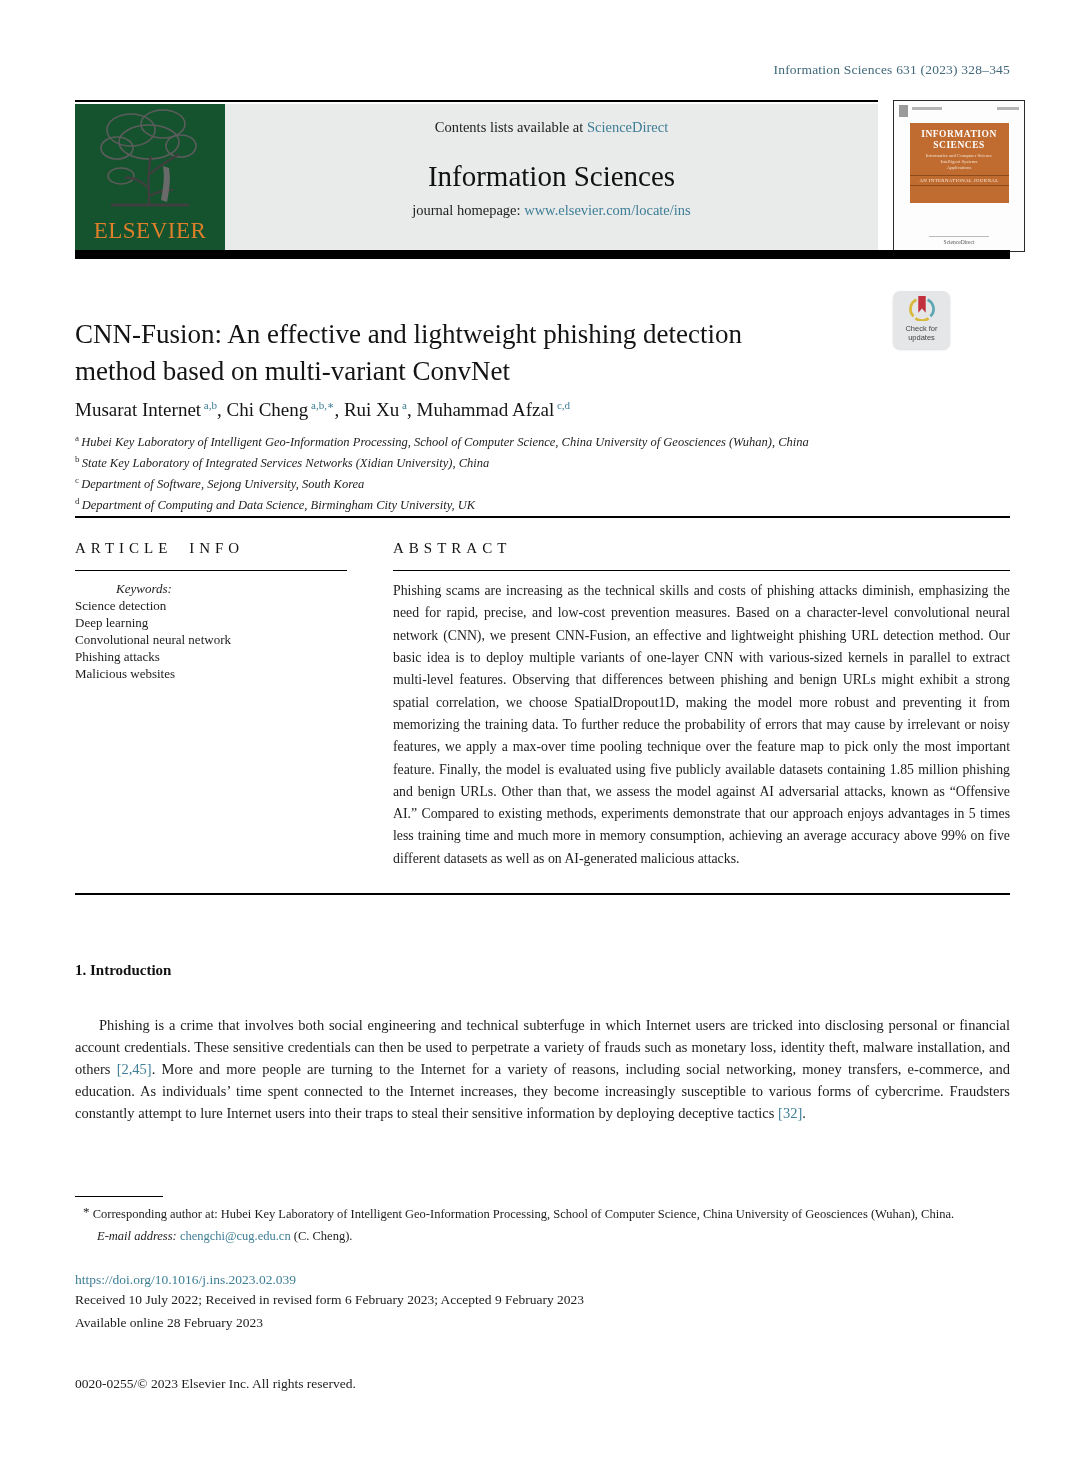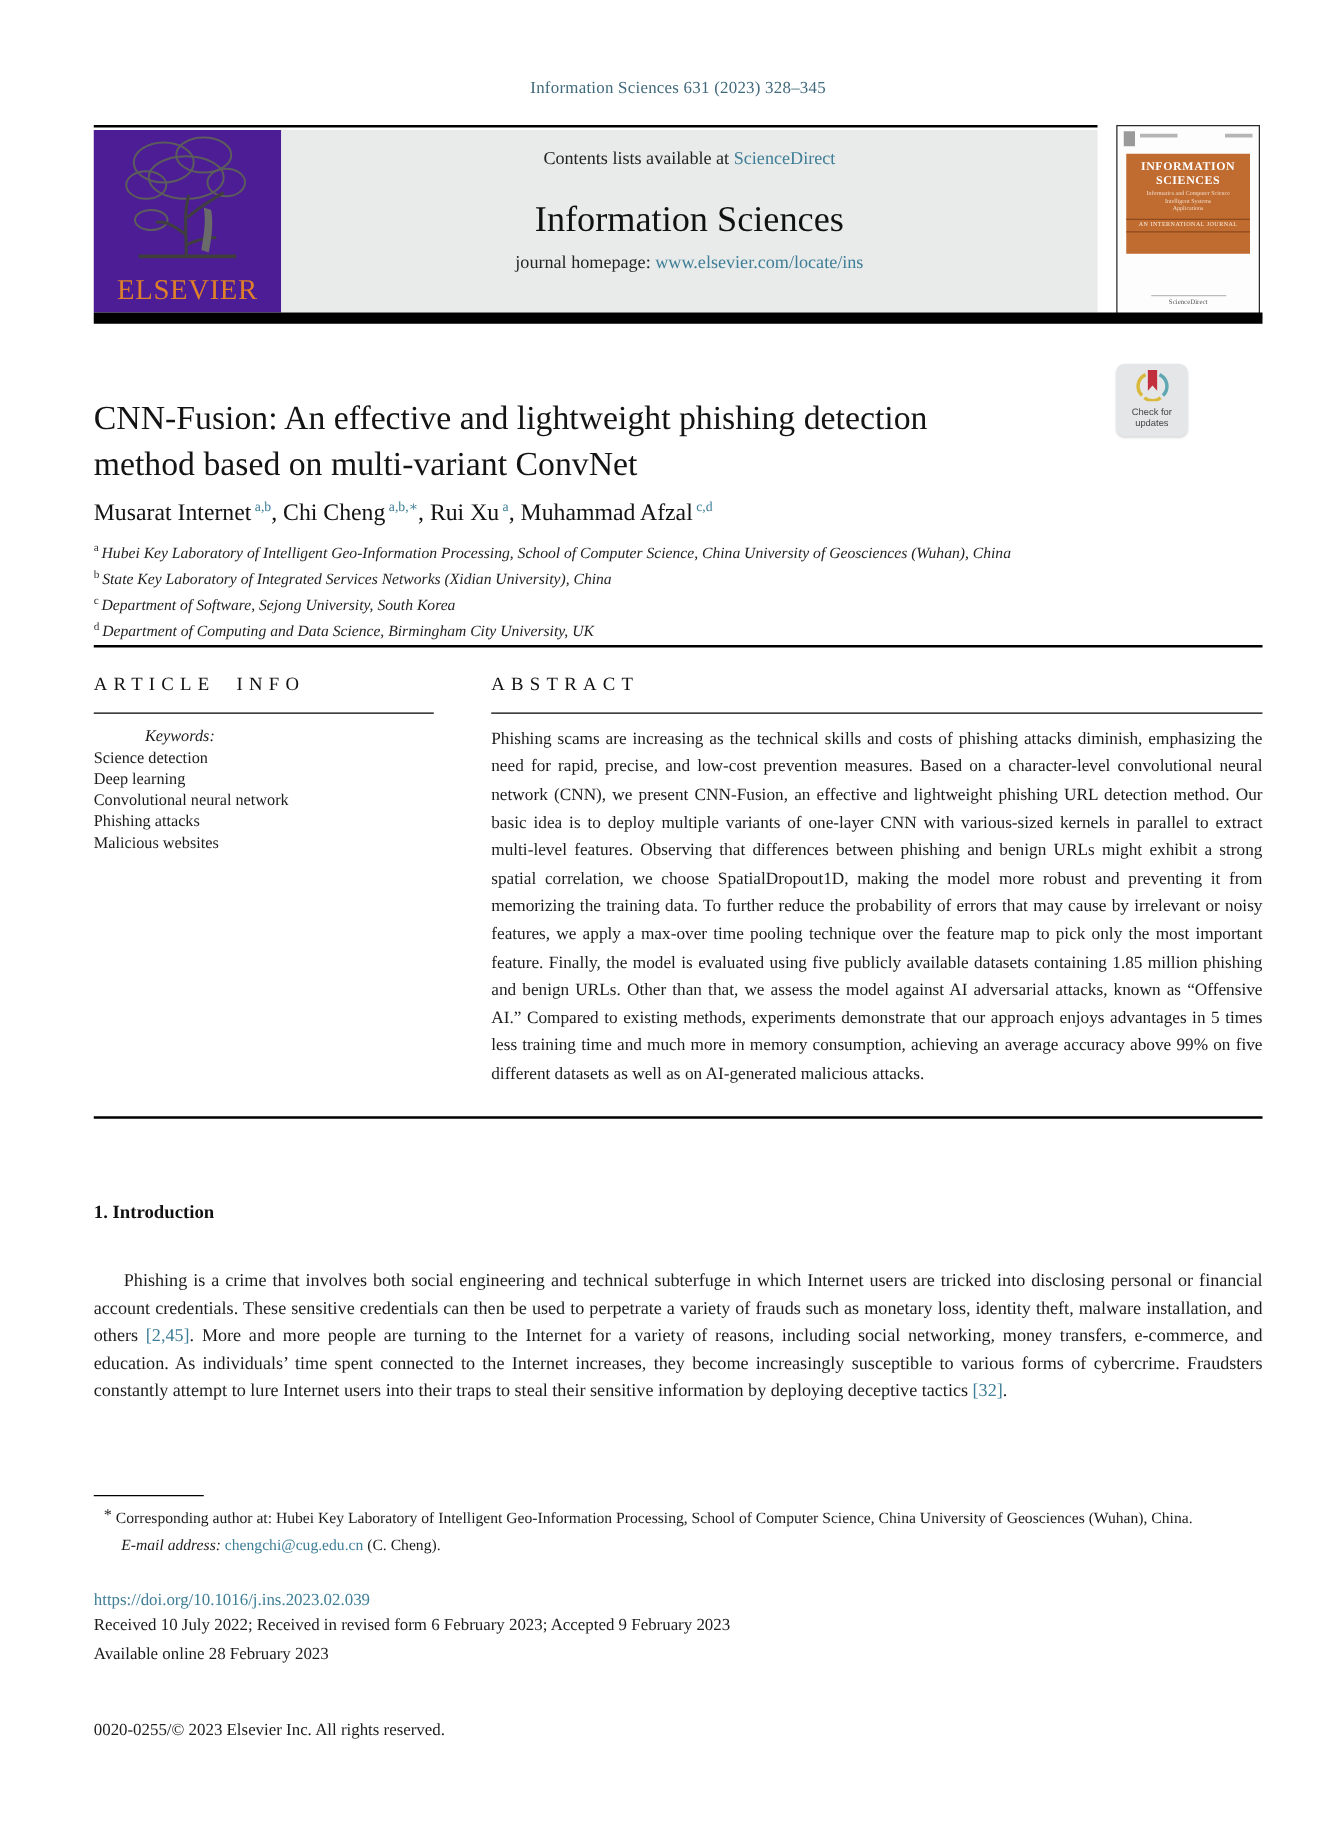--- a/index.html
+++ b/index.html
@@ -4,31 +4,31 @@
 <style>
   * { margin:0; padding:0; box-sizing:border-box; }
   body { background:#ffffff; }
   .page {
     position:relative; width:1071px; height:1462px; margin:0 auto;
     background:#ffffff; font-family:"Liberation Serif","DejaVu Serif",serif;
     color:#1a1a1a; overflow:hidden;
   }
   .link { color:#3e7e96; text-decoration:none; cursor:pointer; }
   
-  .citation { position:absolute; top:62px; left:75px; width:935px; text-align:center;
+  .citation { position:absolute; top:62px; left:75px; width:935px; text-align:right;
     font-size:13.5px; color:#41697c; letter-spacing:0.2px; }
   
   .header-rule-top { position:absolute; top:100px; left:75px; width:803px; height:2px; background:#000; }
-  .elsevier-box { position:absolute; top:104px; left:75px; width:150px; height:146px; background:#4c1d95; text-align:center; }
+  .elsevier-box { position:absolute; top:104px; left:75px; width:150px; height:146px; background:#14532d; text-align:center; }
   .elsevier-word { font-size:23px; color:#dd7f2b; letter-spacing:0.5px; margin-top:2px; }
   .grey-box { position:absolute; top:104px; left:225px; width:653px; height:146px; background:#e9eaea; text-align:center; }
   .contents-line { margin-top:15px; font-size:14.5px; color:#222; }
   .journal-title { margin-top:24px; font-size:29px; color:#111; }
   .homepage-line { margin-top:9px; font-size:14.5px; color:#222; }
-  .cover-thumb { position:absolute; top:100px; left:893px; width:115px; height:152px; background:#fdfdfd; border:1.5px solid #2a2a2a; }
+  .cover-thumb { position:absolute; top:100px; left:893px; width:132px; height:152px; background:#fdfdfd; border:1.5px solid #2a2a2a; }
   .cover-top { position:relative; height:20px; }
   .cover-minilogo { position:absolute; left:5px; top:4px; width:9px; height:12px; background:#9a9a9a; }
   .cover-microtext-l { position:absolute; left:18px; top:6px; width:30px; height:3px; background:#b5b5b5; }
   .cover-microtext-r { position:absolute; right:5px; top:6px; width:22px; height:3px; background:#b5b5b5; }
   .cover-orange { margin:2px auto 0 auto; width:99px; height:80px; background:#c06b30; color:#fff; text-align:center; padding-top:6px; }
   .cover-t1 { font-size:9.5px; font-weight:bold; letter-spacing:0.5px; line-height:10.5px; }
   .cover-sub { font-size:4.8px; line-height:6px; color:#f3ddc8; margin-top:3px; }
   .cover-banner { margin-top:4px; border-top:1px solid #8c4a1d; border-bottom:1px solid #8c4a1d; font-size:4.8px; letter-spacing:0.4px; padding:2px 0; color:#fbeede; }
   .cover-bottom { position:absolute; bottom:6px; left:0; right:0; text-align:center; }
   .cover-sd-rule { width:60px; height:1px; background:#bbb; margin:0 auto 2px auto; }

